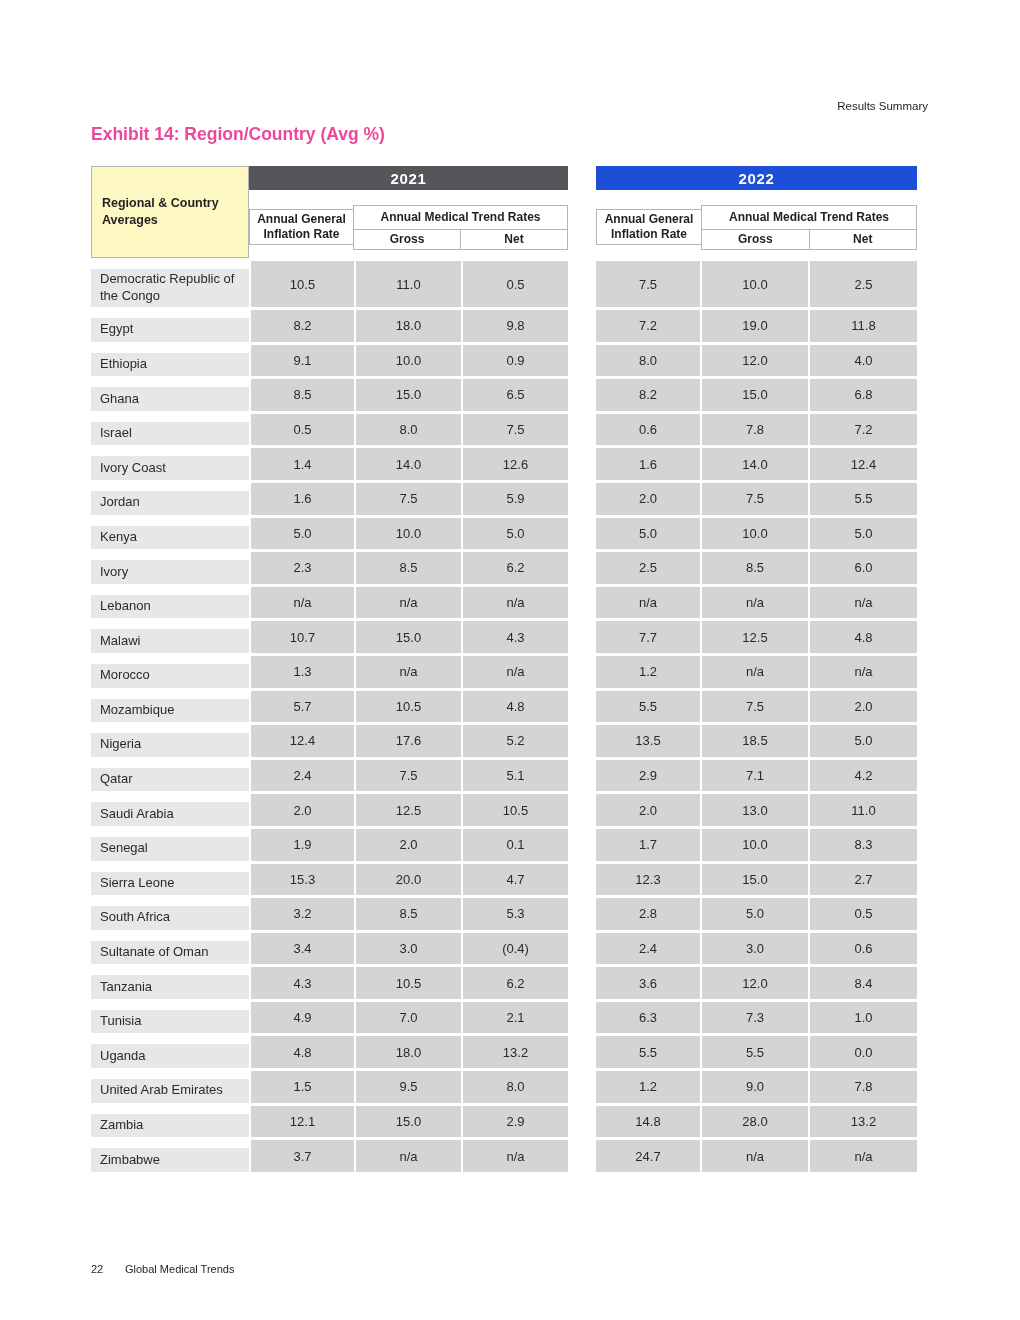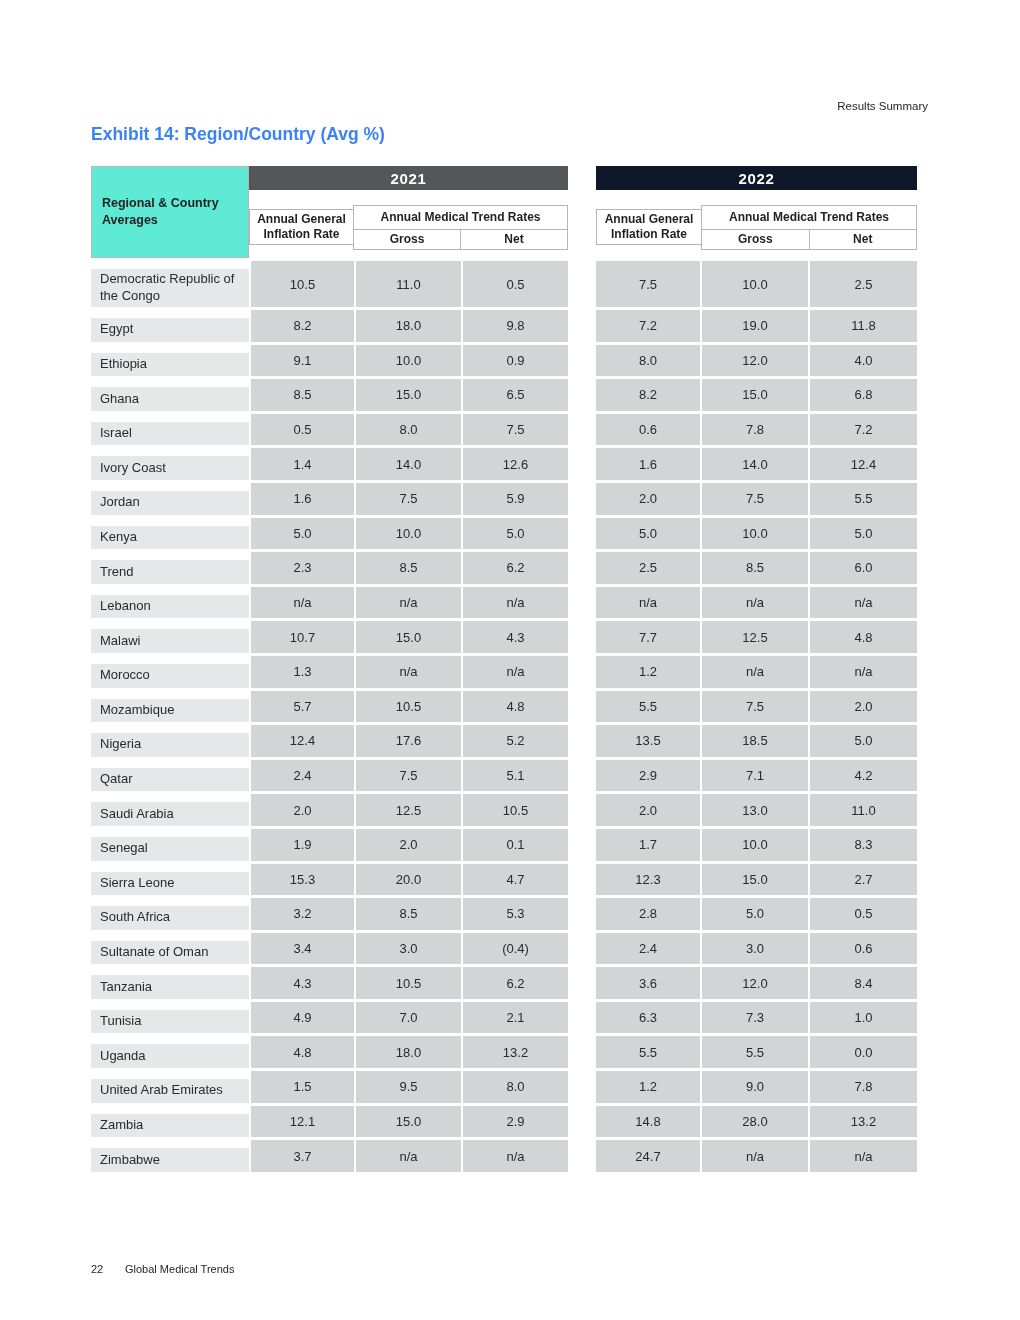--- a/index.html
+++ b/index.html
@@ -37,21 +37,21 @@
   .year-table { position: relative; }
   .t2021 { width: 477px; }
   .t2022 { width: 321px; }
 
   .thead { position: relative; height: 92px; }
   .corner-cell {
     position: absolute;
     left: 0; top: 0;
     width: 158px; height: 92px;
     border: 1px solid #b3b5b7;
-    background: #5eead4;
+    background: #fef9c3;
     display: flex;
     align-items: center;
     padding: 6px 10px;
     font-size: 12.5px;
     font-weight: bold;
     line-height: 1.35;
   }
   .band {
     position: absolute;
     top: 0; height: 24px;
@@ -125,21 +125,21 @@
   }
   .footer .page-num { width: 34px; }
 </style>
 </head>
 <body>
 
 <div class="page">
 
   <div class="kicker">Results Summary</div>
 
-  <h1 class="page-title" style="color: #3b82f6;">Exhibit 14: Region/Country (Avg %)</h1>
+  <h1 class="page-title" style="color: #ec4899;">Exhibit 14: Region/Country (Avg %)</h1>
 
   <div class="tables">
 
     <div class="year-table t2021">
       <div class="thead">
         <div class="corner-cell">Regional &amp; Country Averages</div>
         <div class="band" style="background: rgb(84, 86, 90);">2021</div>
         <div class="sub">
           <div class="hcell inflation-cell">Annual General Inflation Rate</div>
           <div class="trend-wrap">
@@ -177,21 +177,21 @@
           <div class="cell value-cell">14.0</div>
           <div class="cell value-cell">12.6</div>
           <div class="cell country-cell">Jordan</div>
           <div class="cell value-cell">1.6</div>
           <div class="cell value-cell">7.5</div>
           <div class="cell value-cell">5.9</div>
           <div class="cell country-cell">Kenya</div>
           <div class="cell value-cell">5.0</div>
           <div class="cell value-cell">10.0</div>
           <div class="cell value-cell">5.0</div>
-          <div class="cell country-cell">Trend</div>
+          <div class="cell country-cell">Ivory</div>
           <div class="cell value-cell">2.3</div>
           <div class="cell value-cell">8.5</div>
           <div class="cell value-cell">6.2</div>
           <div class="cell country-cell">Lebanon</div>
           <div class="cell value-cell">n/a</div>
           <div class="cell value-cell">n/a</div>
           <div class="cell value-cell">n/a</div>
           <div class="cell country-cell">Malawi</div>
           <div class="cell value-cell">10.7</div>
           <div class="cell value-cell">15.0</div>
@@ -254,21 +254,21 @@
           <div class="cell value-cell">2.9</div>
           <div class="cell country-cell">Zimbabwe</div>
           <div class="cell value-cell">3.7</div>
           <div class="cell value-cell">n/a</div>
           <div class="cell value-cell">n/a</div>
         </div>
     </div>
 
     <div class="year-table t2022">
       <div class="thead">
-        <div class="band" style="background: #0f172a;">2022</div>
+        <div class="band" style="background: #1d4ed8;">2022</div>
         <div class="sub">
           <div class="hcell inflation-cell">Annual General Inflation Rate</div>
           <div class="trend-wrap">
             <div class="hcell trend-label">Annual Medical Trend Rates</div>
             <div class="gn">
               <div class="hcell">Gross</div>
               <div class="hcell">Net</div>
             </div>
           </div>
         </div>

